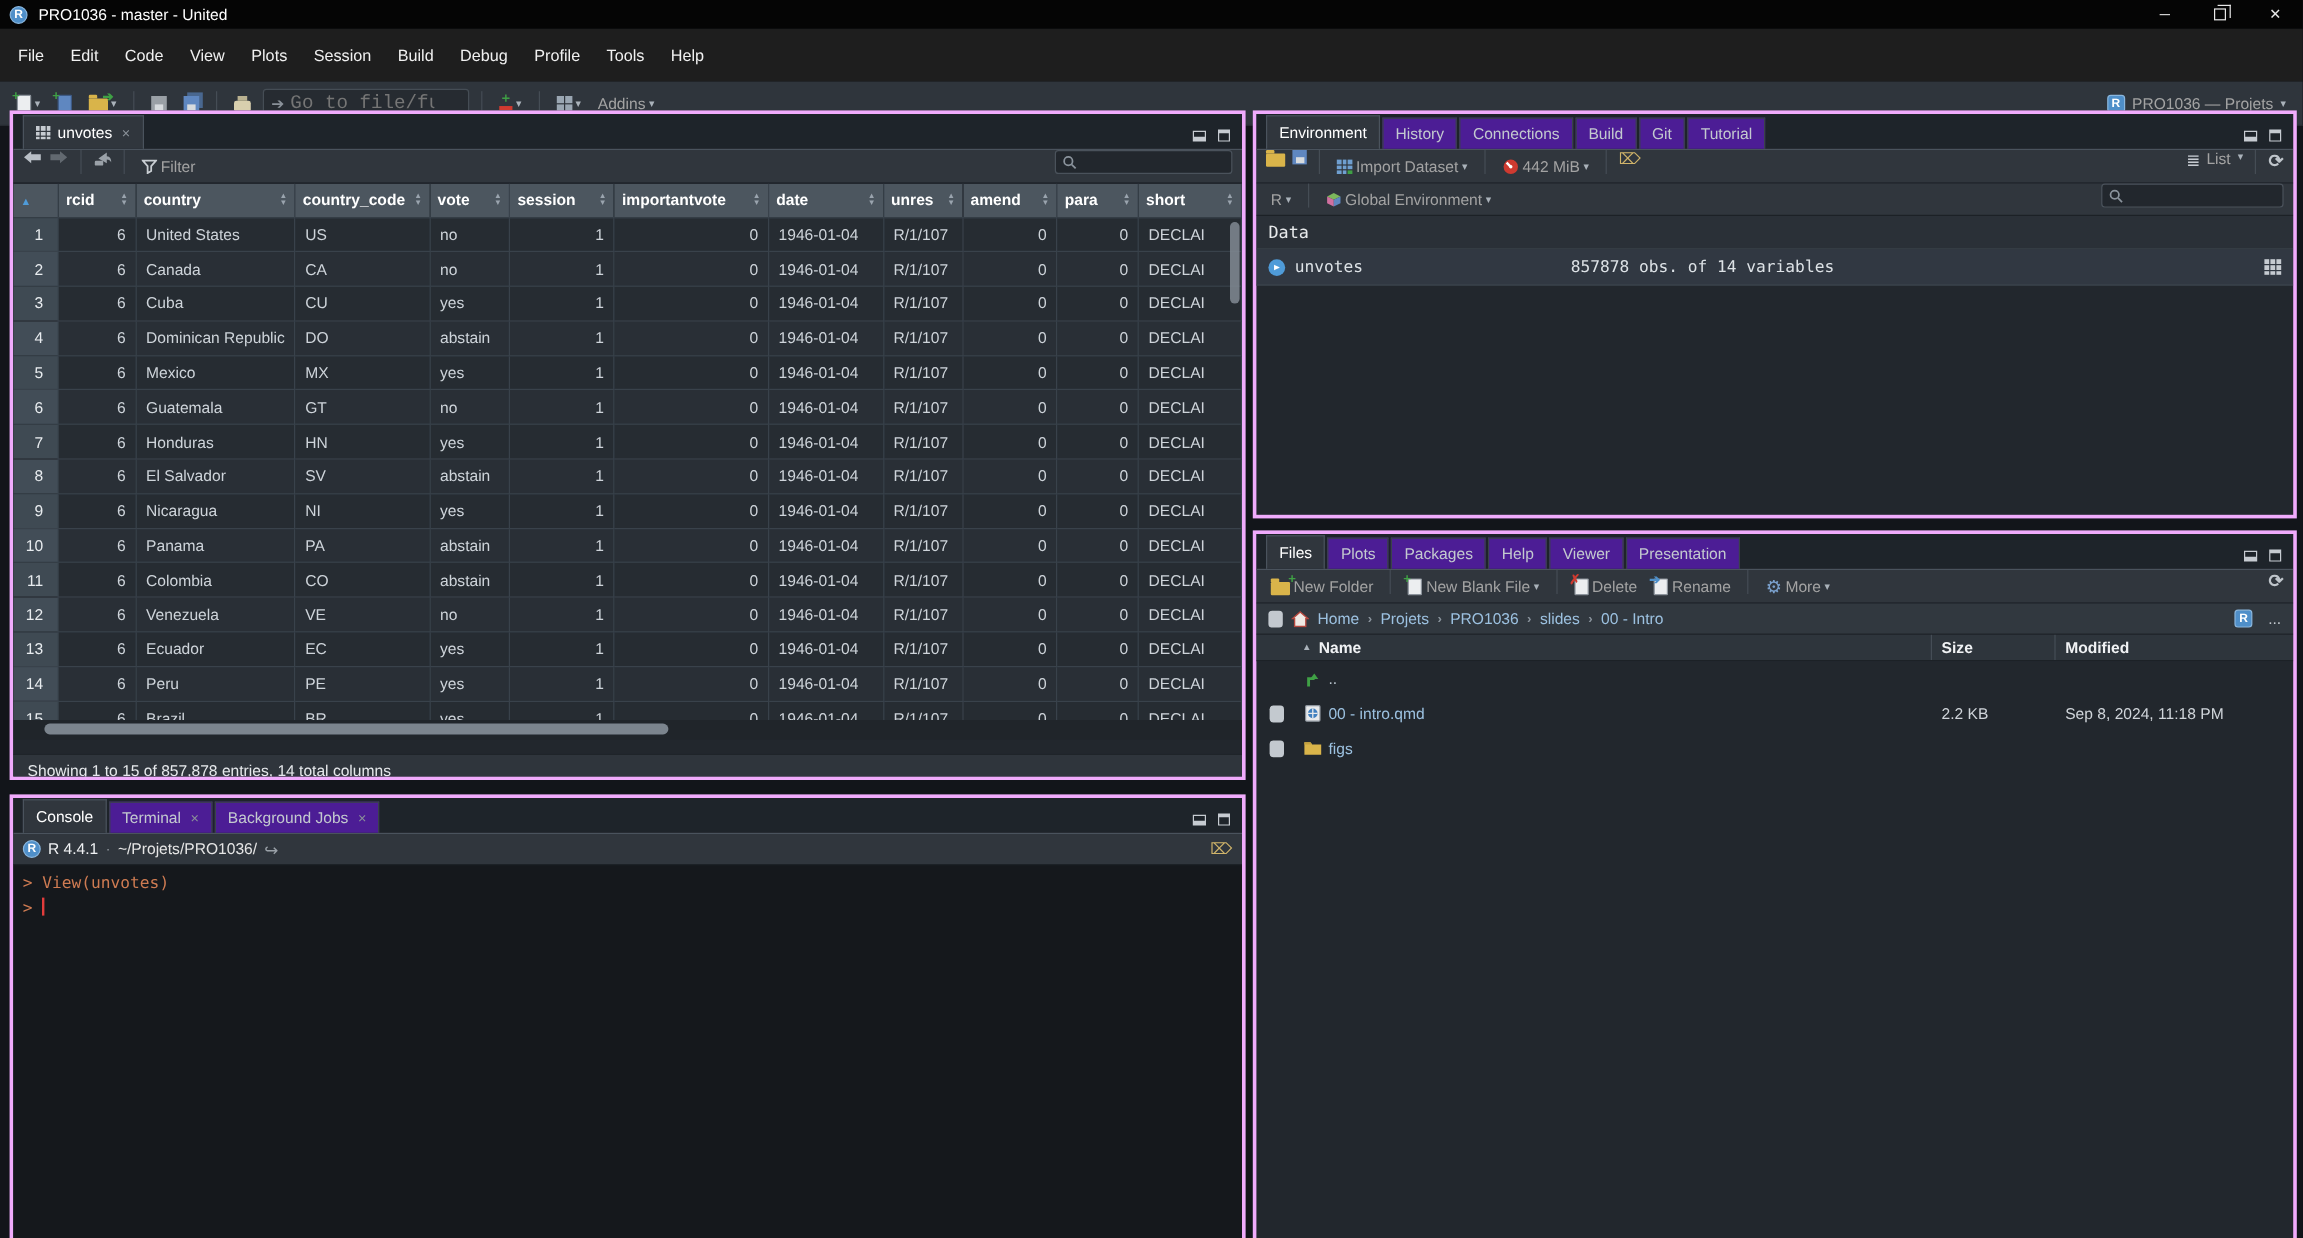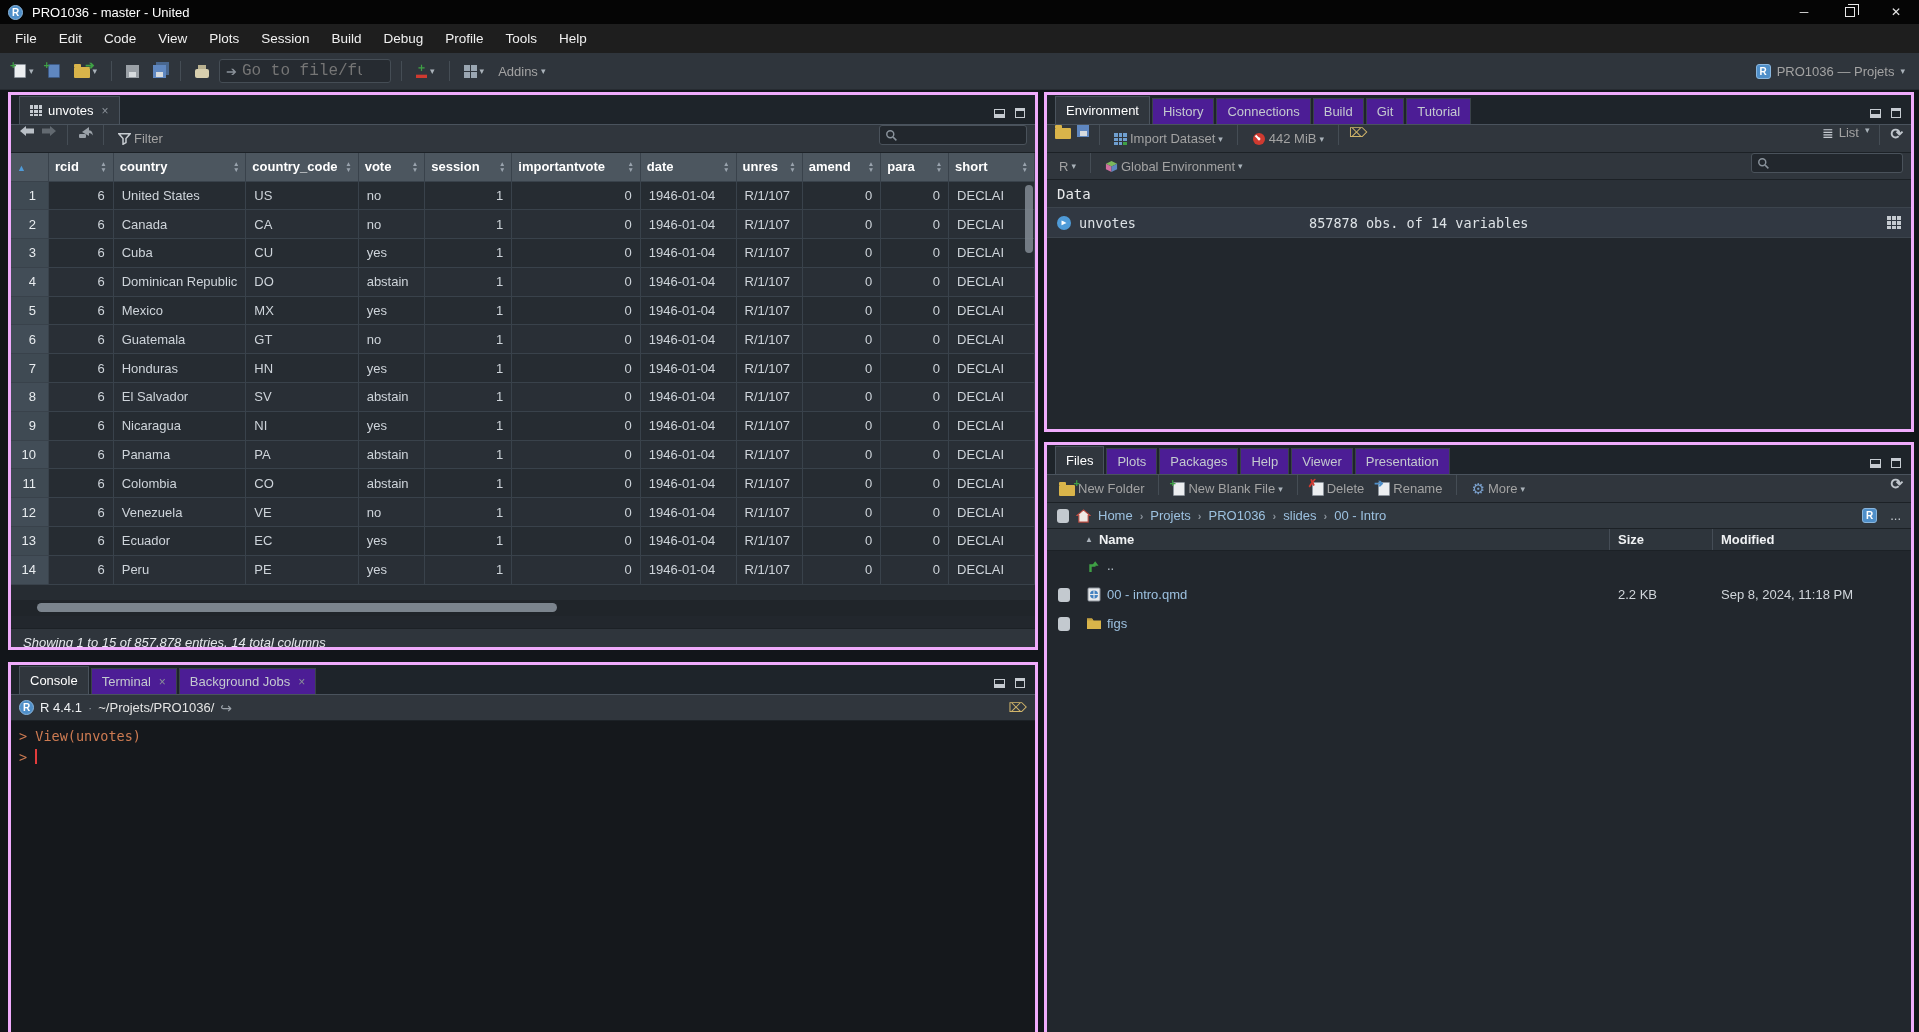--- a/index.html
+++ b/index.html
@@ -8,21 +8,21 @@
 
   
   .titlebar { height:24px; background:#050505; display:flex; align-items:center; padding-left:8px; color:#fff; }
   .titlebar .title { margin-left:9px; font-size:13px; }
   .winbtns { margin-left:auto; display:flex; height:100%; }
   .winbtn { width:46px; display:flex; align-items:center; justify-content:center; color:#e8e8e8; font-size:12px; }
   .ic-restore { width:10px; height:10px; border:1px solid #e8e8e8; position:relative; }
   .ic-restore:before { content:""; position:absolute; left:2px; top:-4px; width:10px; height:10px; border:1px solid #e8e8e8; border-left:none; border-bottom:none; }
   .rlogo { width:15px; height:15px; border-radius:50%; background:#4f8fc9; color:#fff; font-size:10px; font-weight:bold;
     display:inline-flex; align-items:center; justify-content:center; border:1px solid #8ab6dd; flex:none; }
-  .menubar { height:29px; background:#1e1e1e; display:flex; align-items:center; padding-left:4px; }
+  .menubar { height:44px; background:#1e1e1e; display:flex; align-items:center; padding-left:4px; }
   .menu-item { padding:0 11px; font-size:13.5px; color:#f0f0f0; line-height:29px; }
 
   
   .toolbar { height:37px; background:#2f353c; display:flex; align-items:center; padding:0 10px; gap:6px; border-bottom:1px solid #262b31; }
   .tbtn { display:flex; align-items:center; gap:3px; padding:3px 4px; border-radius:3px; }
   .caret { font-size:9px; color:#aab2ba; }
   .tsep { width:1px; height:20px; background:#454d55; margin:0 4px; }
   .doc { width:12px; height:14px; background:#eceef0; border:1px solid #8d949c; border-radius:1px; position:relative; }
   .badge { position:absolute; left:-5px; top:-6px; font-size:11px; font-weight:bold; }
   .badge.green { color:#3fa045; } .badge.red { color:#cf3a30; } .badge.blue { color:#4f8fc9; }
@@ -82,21 +82,21 @@
   .dv tr:nth-child(even) td { background:#292f36; }
   .dv td.rown { background:#3f4a53; color:#e8ecef; text-align:right; padding-right:12px; }
   .dv tr:nth-child(even) td.rown { background:#424d57; }
   .dv td.num { text-align:right; }
   .corner-sort { color:#4f9bd8; font-size:9px; }
   .vthumb { position:absolute; right:2px; top:32px; width:8px; height:68px; background:#818a93; border-radius:4px; opacity:.85; }
   .hscroll { height:16px; background:#20252a; flex:none; position:relative; }
   .hthumb { position:absolute; top:3px; left:26px; width:520px; height:9px; background:#7b848d; border-radius:5px; }
   .dv-spacer { height:12px; background:#22272d; flex:none; }
   .statusbar { height:27px; background:#2f353c; border-top:1px solid #1c2126; display:flex; align-items:center;
-    padding:0 12px; font-size:13px; color:#e6e9ec; flex:none;font-style:italic; }
+    padding:0 12px; font-size:13px; color:#e6e9ec; flex:none; }
 
   
   .con-info { height:26px; background:#30363d; border-bottom:1px solid #1c2126; display:flex; align-items:center; padding:0 8px; gap:6px; flex:none; }
   .con-info .ver { color:#f0f2f4; font-size:13px; }
   .con-info .dot { color:#8a9199; }
   .con-info .wd { color:#e5e5e5; font-size:13px; }
   .con-info .share { color:#9aa1a8; font-size:14px; }
   .con-body { flex:1; background:#15181c; font-family:"DejaVu Sans Mono", monospace; font-size:13.5px;
     padding:5px 8px; line-height:21px; color:#ce7b52; }
   .cursor { display:inline-block; width:2px; height:15px; background:#e23c3c; vertical-align:-2px; }
@@ -584,20 +584,34 @@
               <td>R/1/107</td>
               <td class="num">0</td>
               <td class="num">0</td>
               <td>DECLAI</td>
             </tr>
             <tr>
               <td class="rown">14</td>
               <td class="num">6</td>
               <td>Peru</td>
               <td>PE</td>
+              <td>yes</td>
+              <td class="num">1</td>
+              <td class="num">0</td>
+              <td>1946-01-04</td>
+              <td>R/1/107</td>
+              <td class="num">0</td>
+              <td class="num">0</td>
+              <td>DECLAI</td>
+            </tr>
+            <tr>
+              <td class="rown">15</td>
+              <td class="num">6</td>
+              <td>Brazil</td>
+              <td>BR</td>
               <td>yes</td>
               <td class="num">1</td>
               <td class="num">0</td>
               <td>1946-01-04</td>
               <td>R/1/107</td>
               <td class="num">0</td>
               <td class="num">0</td>
               <td>DECLAI</td>
             </tr>
           </tbody>

